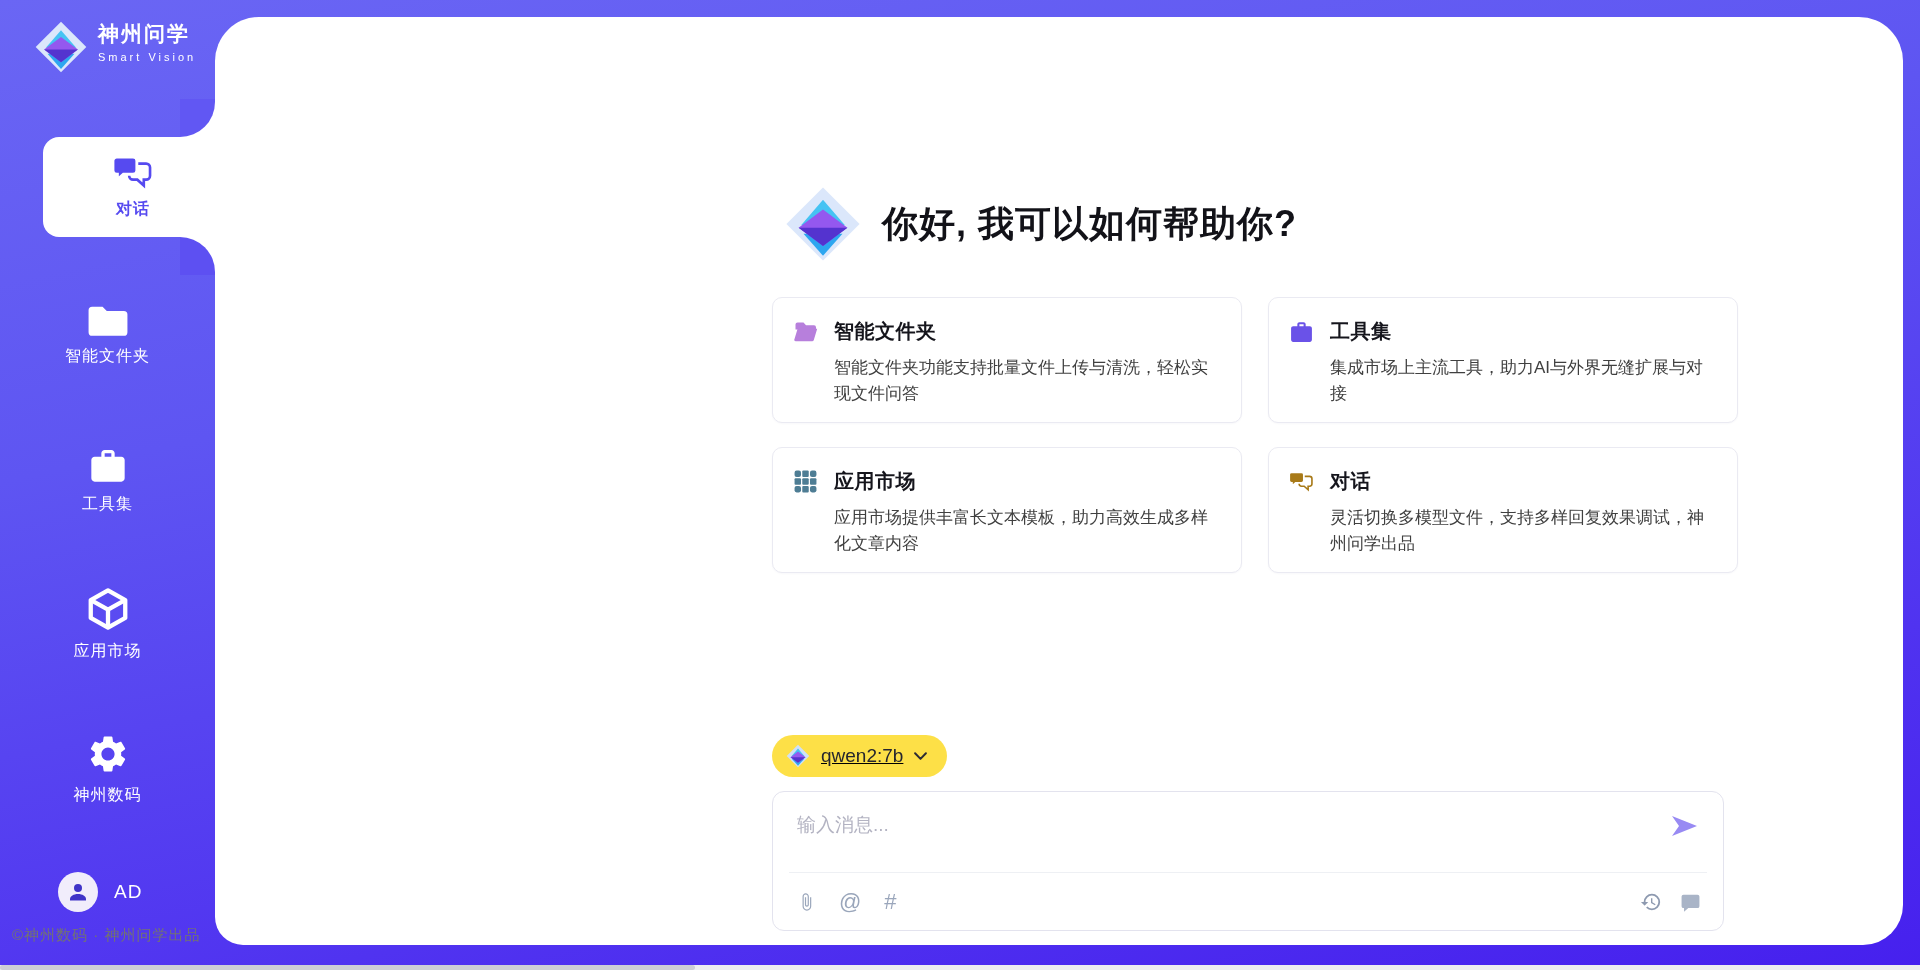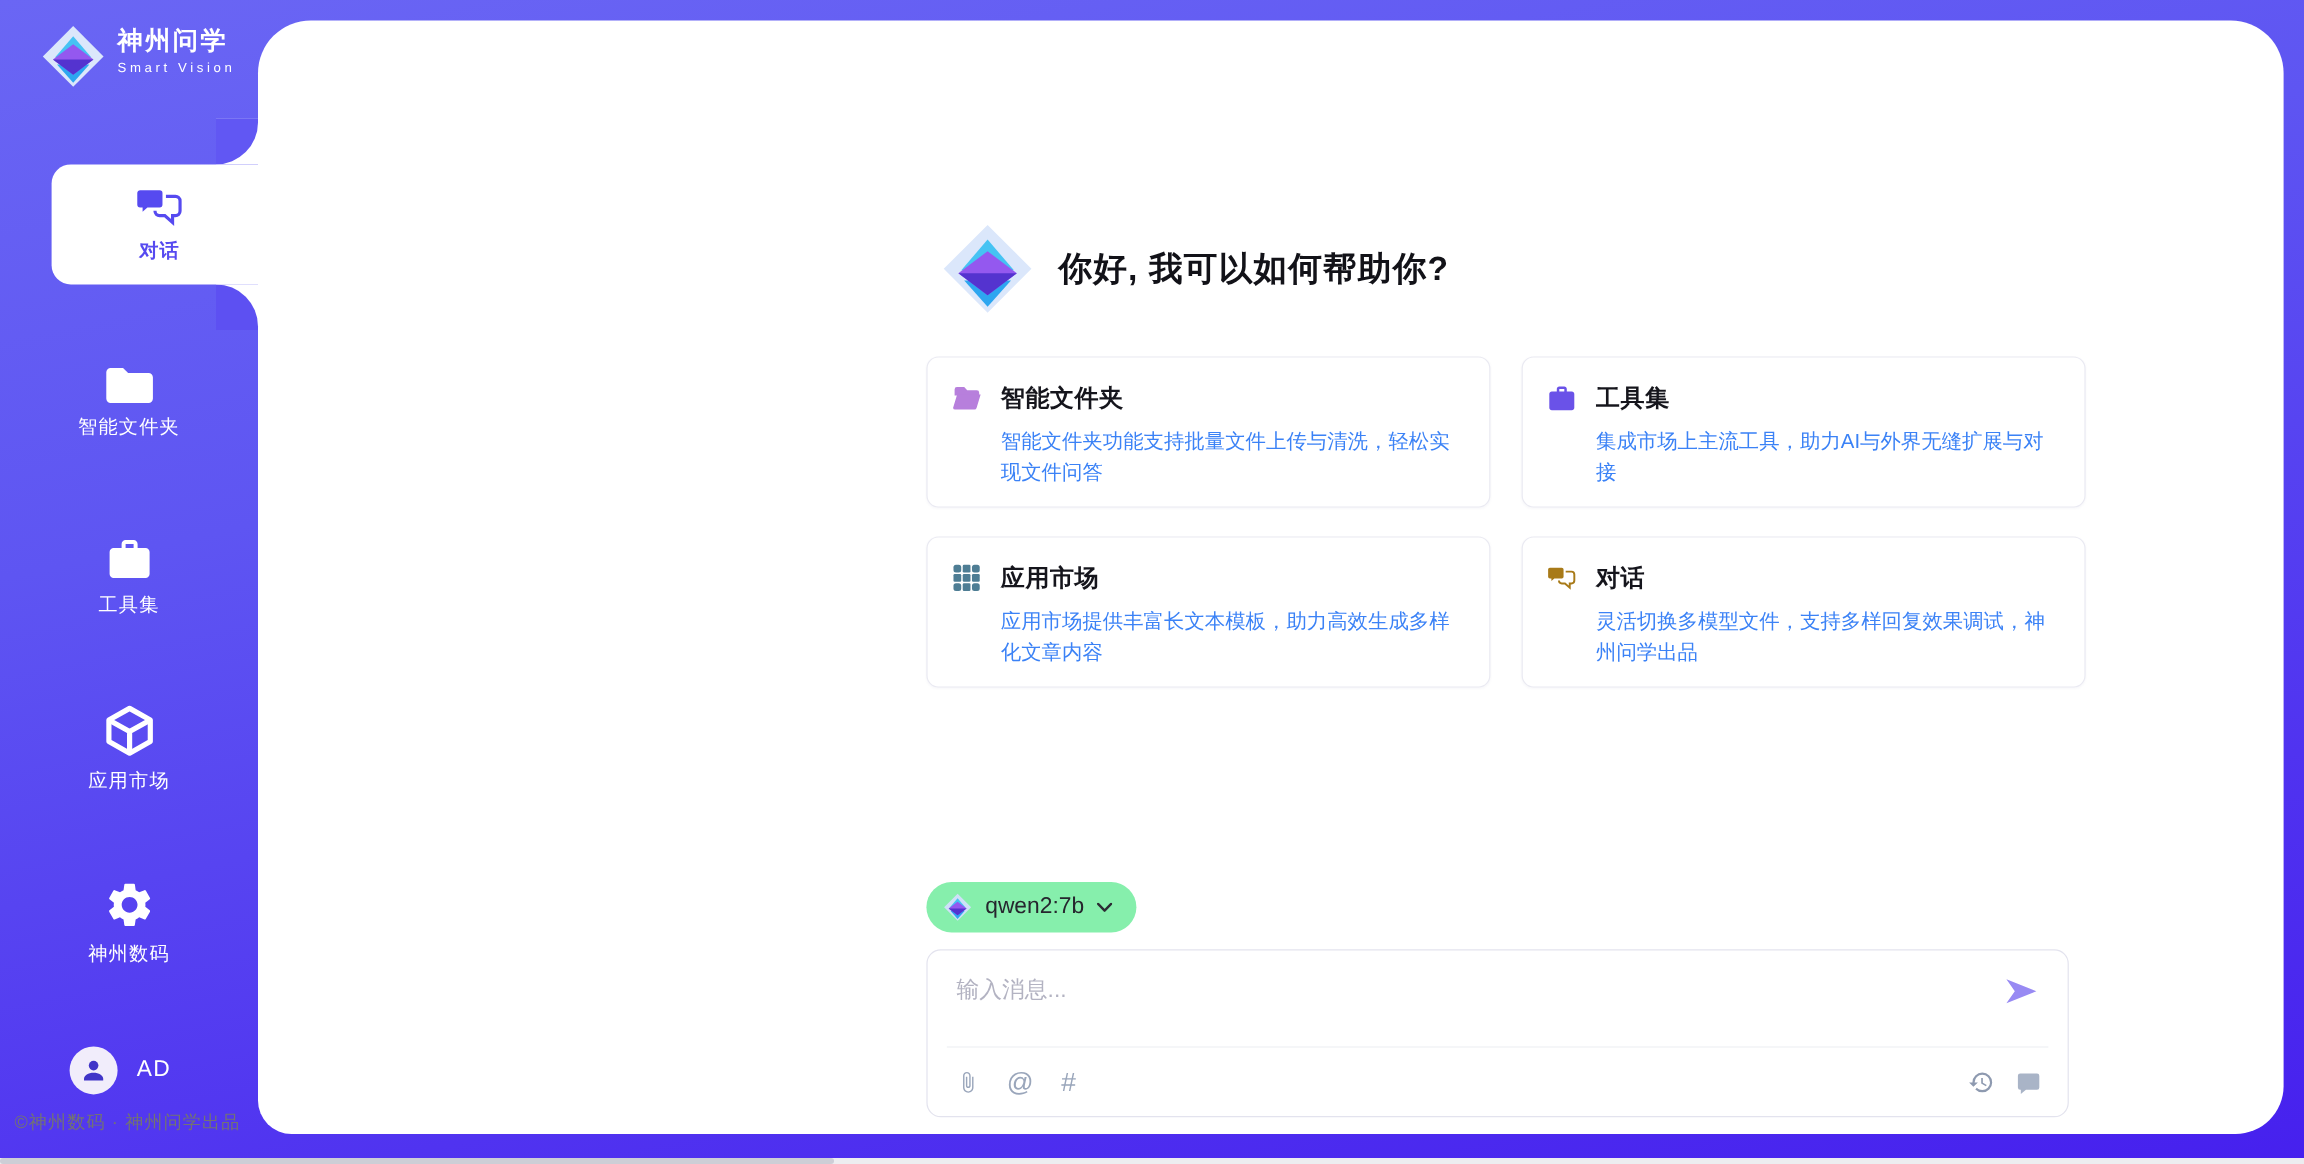--- a/index.html
+++ b/index.html
@@ -42,35 +42,35 @@
   .curve.bottom .over { background:#5d50f2; border-top-right-radius:36px; }
   .user-row { position:absolute; left:58px; top:872px; display:flex; align-items:center; gap:16px; cursor:pointer; }
   .avatar { width:40px; height:40px; border-radius:50%; background:#f1edfb; display:flex; align-items:center; justify-content:center; }
   .avatar svg { width:24px; height:24px; fill:#4034c8; }
   .user-name { color:#fff; font-size:19px; letter-spacing:1px; }
   .side-footer { position:absolute; left:12px; top:926px; width:200px; color:#737373; font-size:15px; letter-spacing:1px; }
   
   .content { position:absolute; left:557px; top:168px; width:966px; }
   .greeting { display:flex; align-items:center; gap:20px; margin-left:12px; }
   .greeting svg { width:78px; height:78px; }
-  .greeting-title { font-size:28px; font-weight:700; color:#121218; letter-spacing:1px; }
+  .greeting-title { font-size:36px; font-weight:700; color:#121218; letter-spacing:1px; }
   .cards { margin-top:34px; display:grid; grid-template-columns:470px 470px; gap:24px 26px; }
   .card {
     background:#fff; border:1px solid #eaeaf2; border-radius:10px;
     padding:20px 22px 20px 20px; height:126px; cursor:pointer;
     box-shadow:0 1px 2px rgba(40,40,90,0.03);
   }
   .card-head { display:flex; align-items:center; gap:16px; }
   .card-head svg { width:25px; height:25px; flex:none; }
   .card-title { font-size:20px; font-weight:700; color:#15151c; letter-spacing:0.5px; }
-  .card-desc { margin:10px 0 0 41px; font-size:17px; color:#3b82f6; line-height:1.55; }
+  .card-desc { margin:10px 0 0 41px; font-size:17px; color:#404040; line-height:1.55; }
   
   .model-pill {
     margin-top:162px; display:inline-flex; align-items:center; gap:11px;
-    background:#86efac; border-radius:21px; height:42px; padding:0 20px 0 14px; cursor:pointer;
+    background:#fde047; border-radius:21px; height:42px; padding:0 20px 0 14px; cursor:pointer;text-decoration:underline;
   }
   .model-pill svg.logo { width:24px; height:24px; }
   .model-name { font-size:19px; color:#26262e; }
   .model-pill .chev { width:13px; height:9px; }
   
   .composer {
     margin-top:14px; width:952px; height:140px; position:relative;
     border:1.5px solid #e3e3ee; border-radius:12px; background:#fff;
   }
   .composer textarea {

